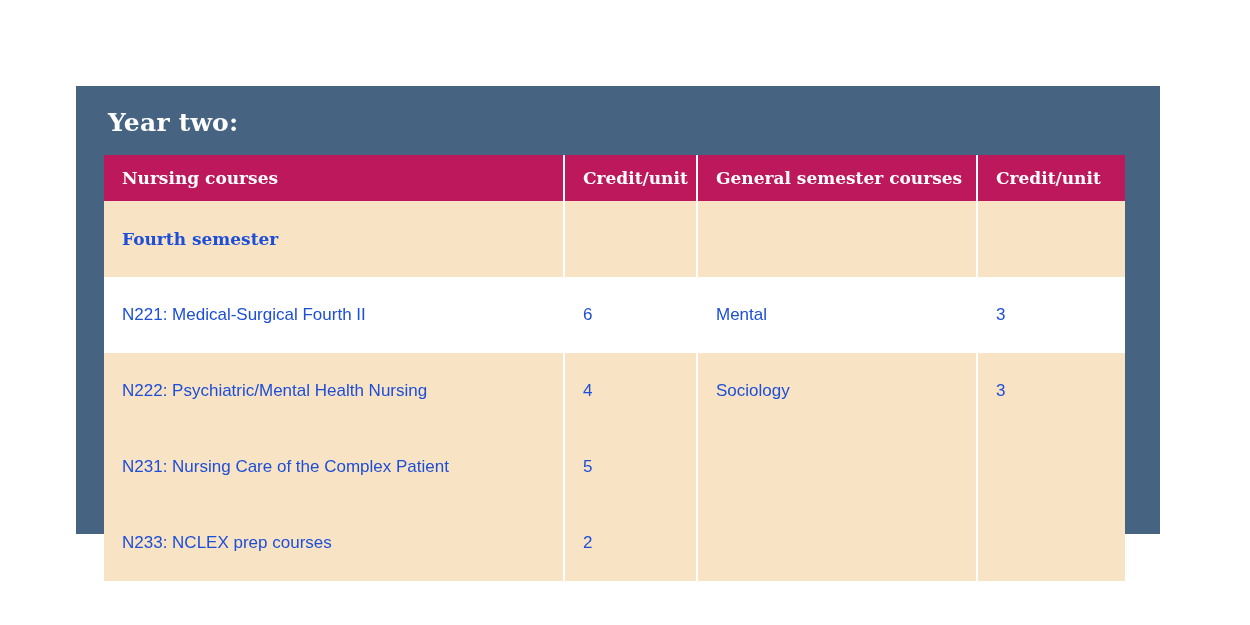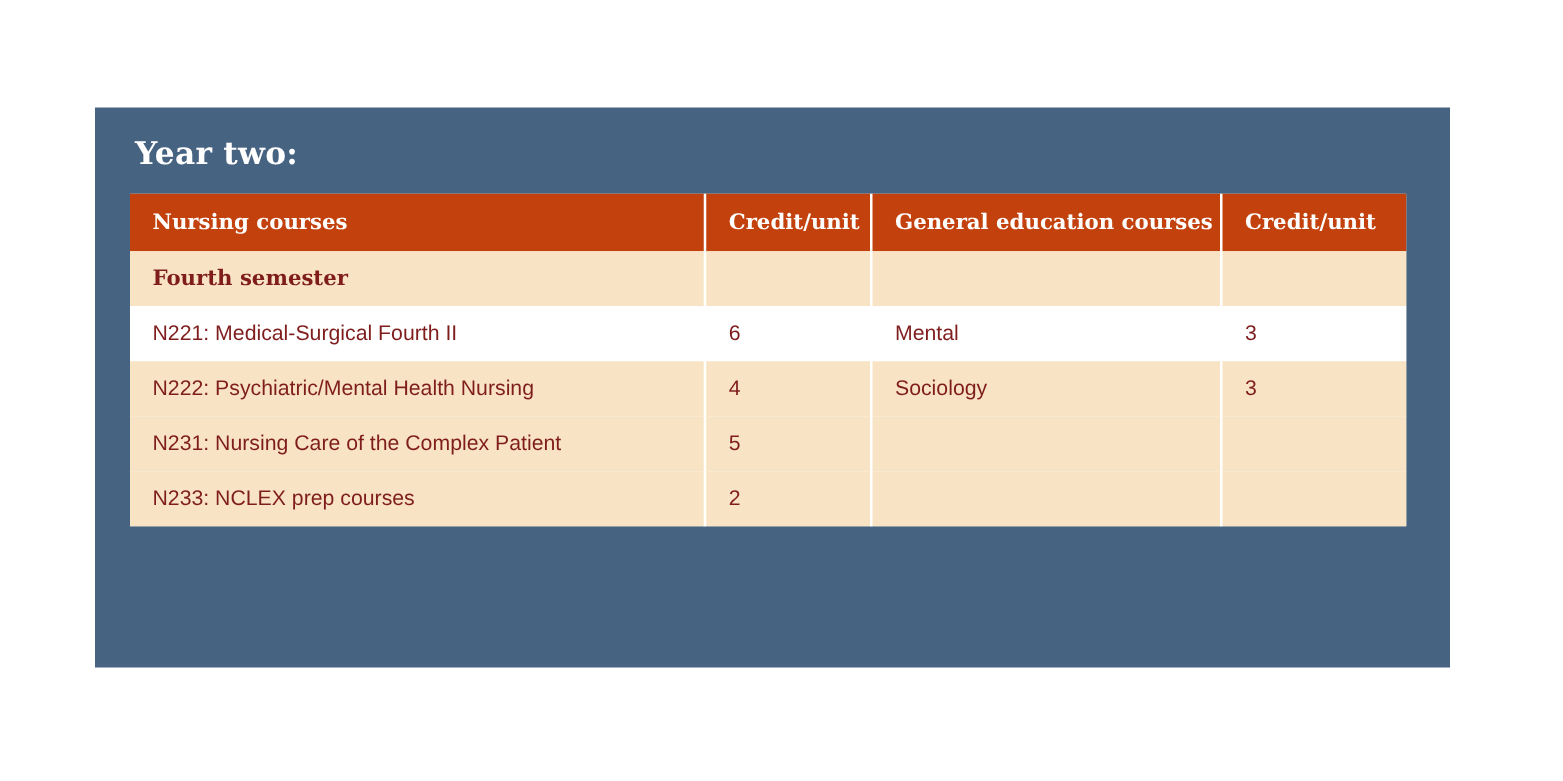--- a/index.html
+++ b/index.html
@@ -39,36 +39,36 @@
     width: 1021px;
     table-layout: fixed;
     background: #ffffff;
   }
   table.schedule col.c1 { width: 460px; }
   table.schedule col.c2 { width: 133px; }
   table.schedule col.c3 { width: 280px; }
   table.schedule col.c4 { width: 148px; }
 
   table.schedule th {
-    background: #c2410c;
+    background: #be185d;
     color: #ffffff;
     font-family: "DejaVu Serif", serif;
     font-weight: bold;
     font-size: 17px;
     text-align: left;
     padding: 13px 18px;
     border-right: 2px solid #ffffff;
     white-space: nowrap;
   }
   table.schedule th:last-child { border-right: none; }
 
   table.schedule td {
     font-size: 17px;
-    color: #7f1d1d;
-    padding: 11px 18px;
+    color: #1d4ed8;
+    padding: 27px 18px;
     border-right: 2px solid #ffffff;
     vertical-align: middle;
     height: 22px;
   }
   table.schedule td:last-child { border-right: none; }
 
   tr.shaded td { background: #f8e4c4; }
   tr.plain td  { background: #ffffff; }
 
   td.semester {
@@ -90,21 +90,21 @@
     <colgroup>
       <col class="c1">
         <col class="c2">
         <col class="c3">
         <col class="c4">
     </colgroup>
     <thead>
       <tr>
         <th>Nursing courses</th>
         <th>Credit/unit</th>
-        <th>General education courses</th>
+        <th>General semester courses</th>
         <th>Credit/unit</th>
       </tr>
     </thead>
     <tbody>
       <tr class="shaded">
         <td class="semester">Fourth semester</td>
         <td></td>
         <td></td>
         <td></td>
       </tr>

